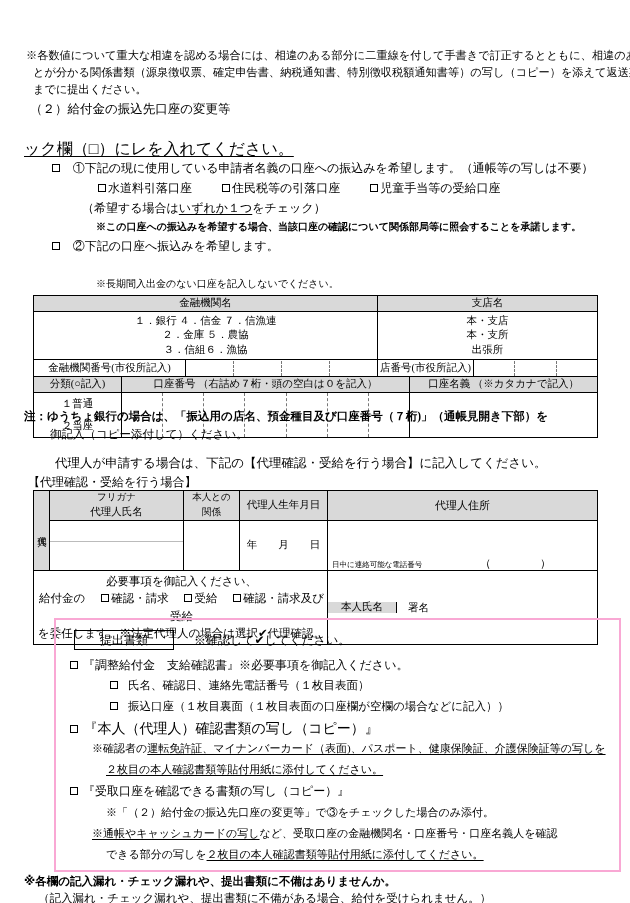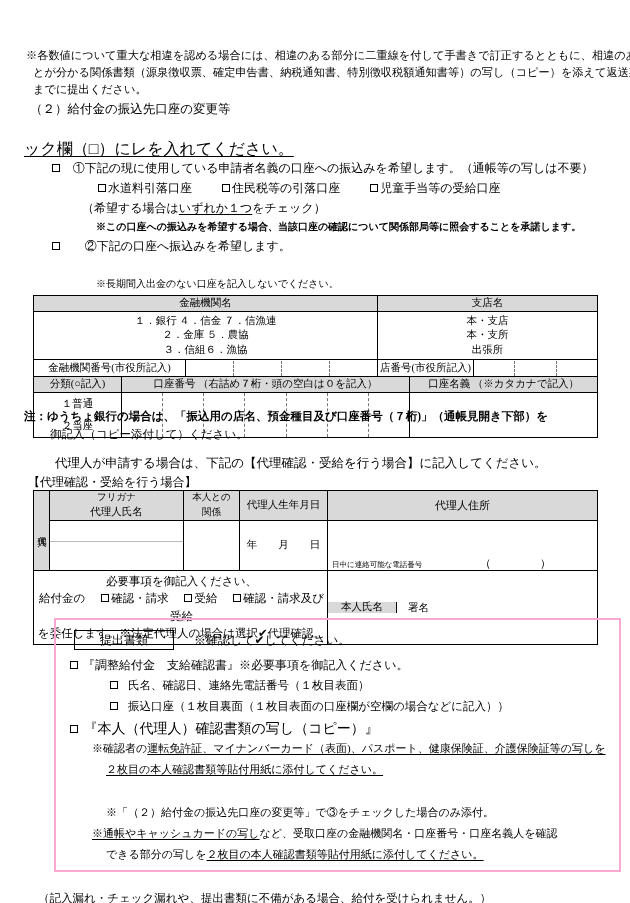--- a/index.html
+++ b/index.html
@@ -123,21 +123,21 @@
   </div>
 
   <div class="ln" style="left:82px; top:202px; font-size:12px;">
     <span>（希望する場合は</span><span class="u">いずれか１つ</span><span>をチェック）</span>
   </div>
 
   <div class="ln sm" style="left:96px; top:222px;font-weight:bold;">※この口座への振込みを希望する場合、当該口座の確認について関係部局等に照会することを承諾します。</div>
 
   <div class="ln" style="left:50px; top:240px;">
     <span class="cb"></span>
-    <span style="margin-left:20px; font-size:12px;text-align:center;">②下記の口座へ振込みを希望します。</span>
+    <span style="margin-left:8px; font-size:12px;text-align:center;">②下記の口座へ振込みを希望します。</span>
   </div>
 
 
   <div class="ln sm" style="left:96px; top:279px;">※長期間入出金のない口座を記入しないでください。</div>
 
   <table class="frm" style="left:33px; top:295px; width:564px;">
     <colgroup>
       <col style="width:88px">
       <col style="width:64px">
       <col style="width:64px">
@@ -310,24 +310,29 @@
 
     <div class="ln" style="left:12px; top:102px; font-size:14px;">
       <span class="cb"></span>
       <span>『本人（代理人）確認書類の写し（コピー）』</span>
     </div>
     <div class="ln" style="left:36px; top:123px; font-size:11px;">
       <span>※確認者の</span><span class="u">運転免許証、マイナンバーカード（表面)、パスポート、健康保険証、介護保険証等の写しを</span>
     </div>
     <div class="ln u" style="left:50px; top:144px; font-size:11px;">２枚目の本人確認書類等貼付用紙に添付してください。</div>
 
+    <div class="ln" style="left:12px; top:165px; font-size:12px;">
+      <span class="cb"></span>
+      <span>『受取口座を確認できる書類の写し（コピー）』</span>
+    </div>
     <div class="ln" style="left:50px; top:187px; font-size:11px;">※「（２）給付金の振込先口座の変更等」で③をチェックした場合のみ添付。</div>
     <div class="ln" style="left:36px; top:208px; font-size:11px;">
       <span class="u">※通帳やキャッシュカードの写し</span><span>など、受取口座の金融機関名・口座番号・口座名義人を確認</span>
     </div>
     <div class="ln" style="left:50px; top:229px; font-size:11px;">
       <span>できる部分の写しを</span><span class="u">２枚目の本人確認書類等貼付用紙に添付してください。</span>
     </div>
   </div>
 
+  <div class="ln gothic b" style="left:24px; top:876px; font-size:11.5px;">※各欄の記入漏れ・チェック漏れや、提出書類に不備はありませんか。</div>
   <div class="ln gothic" style="left:38px; top:893px; font-size:11.5px;">（記入漏れ・チェック漏れや、提出書類に不備がある場合、給付を受けられません。）</div>
 
 </div>
 
 </body></html>

